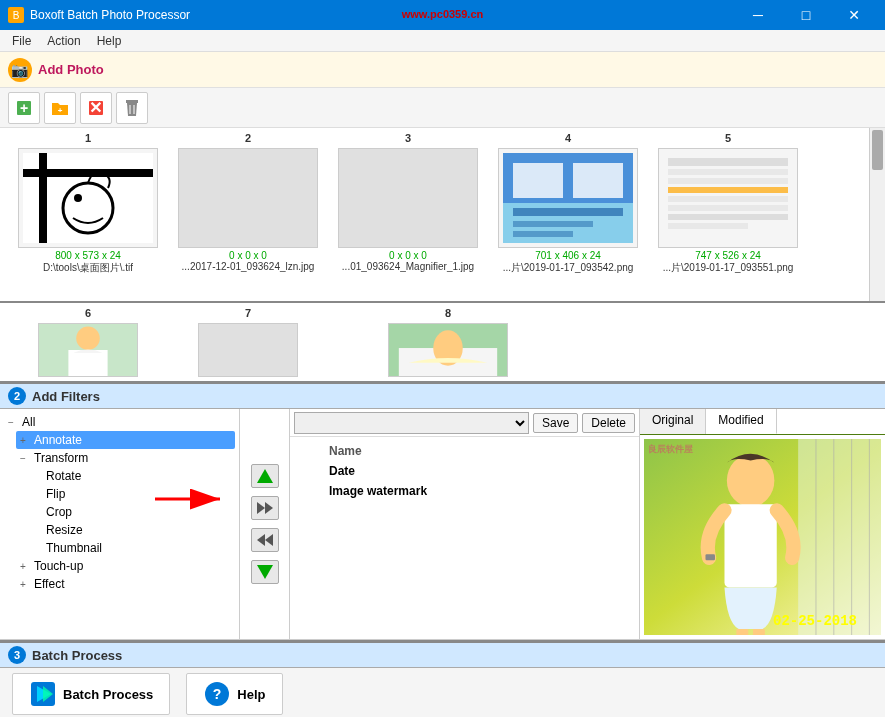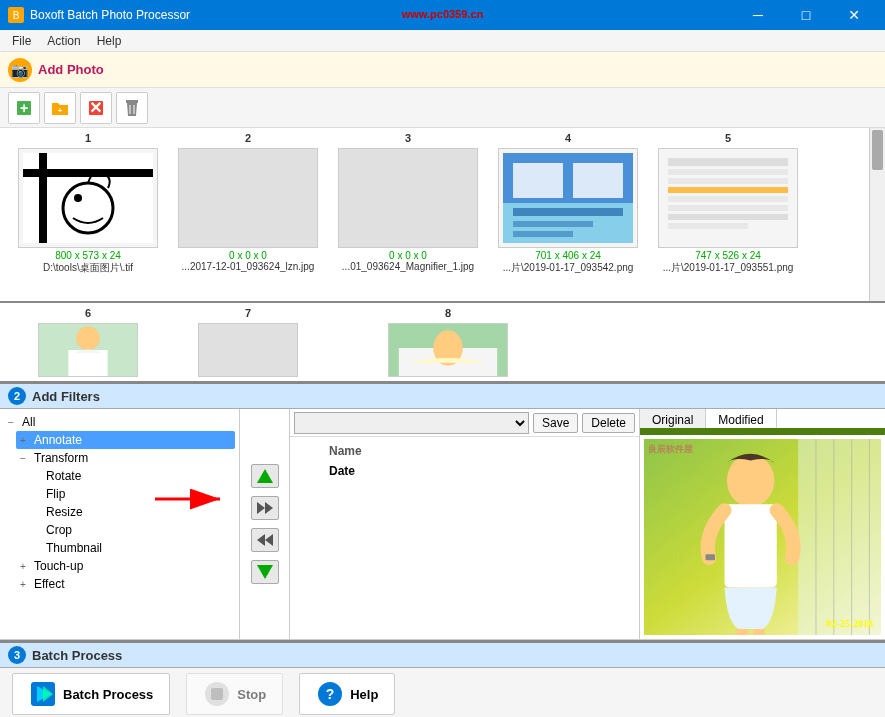--- a/index.html
+++ b/index.html
@@ -62,21 +62,21 @@
     .props-panel { flex: 1; display: flex; flex-direction: column; border-right: 1px solid #ccc; }
     .props-toolbar { height: 28px; display: flex; align-items: center; padding: 0 4px; gap: 4px; border-bottom: 1px solid #ddd; }
     .props-dropdown { flex: 1; height: 22px; border: 1px solid #aaa; font-size: 12px; padding: 0 4px; }
     .props-btn { padding: 2px 8px; border: 1px solid #aaa; background: #f5f5f5; cursor: pointer; font-size: 12px; border-radius: 2px; }
     .props-list { flex: 1; padding: 4px; overflow-y: auto; margin-left: 31px; }
     .props-list-item { padding: 3px 4px; font-size: 12px; cursor: pointer; font-weight: bold; }
     .props-list-header { padding: 3px 4px; font-size: 12px; font-weight: bold; color: #555; }
     
     
     .preview-panel { width: 245px; display: flex; flex-direction: column; }
-    .preview-tabs { height: 26px; display: flex; border-bottom: 7px solid #4d7c0f; }
+    .preview-tabs { height: 26px; display: flex; border-bottom: 1px solid #4d7c0f; }
     .preview-tab { padding: 4px 12px; font-size: 12px; cursor: pointer; border-right: 1px solid #ccc; background: #f0f0f0; }
     .preview-tab.active { background: white; border-bottom: 1px solid white; }
     
     
     .batch-process { background: white; border-top: 2px solid #888; }
     .batch-body { height: 52px; display: flex; align-items: center; padding: 0 12px; gap: 16px; background: #f5f5f5; }
     .batch-btn { display: flex; align-items: center; gap: 6px; padding: 6px 16px; background: white; border: 1px solid #ccc; cursor: pointer; border-radius: 2px; font-size: 13px; font-weight: bold; }
     .batch-btn.disabled { opacity: 0.5; cursor: default; }
     .batch-btn-icon { width: 28px; height: 28px; display: flex; align-items: center; justify-content: center; }
     
@@ -270,25 +270,25 @@
       <div class="tree-item tree-indent2">
         <span class="tree-expand"> </span>
         <span class="tree-label">Rotate</span>
       </div>
       <div class="tree-item tree-indent2">
         <span class="tree-expand"> </span>
         <span class="tree-label">Flip</span>
       </div>
       <div class="tree-item tree-indent2">
         <span class="tree-expand"> </span>
-        <span class="tree-label">Resize</span>
+        <span class="tree-label">Crop</span>
       </div>
       <div class="tree-item tree-indent2">
         <span class="tree-expand"> </span>
-        <span class="tree-label">Crop</span>
+        <span class="tree-label">Resize</span>
       </div>
       <div class="tree-item tree-indent2">
         <span class="tree-expand"> </span>
         <span class="tree-label">Thumbnail</span>
       </div>
       <div class="tree-item tree-indent1">
         <span class="tree-expand">+</span>
         <span class="tree-label">Touch-up</span>
       </div>
       <div class="tree-item tree-indent1">
@@ -335,20 +335,21 @@
 
     <div class="props-panel">
       <div class="props-toolbar">
         <select class="props-dropdown"></select>
         <button class="props-btn">Save</button>
         <button class="props-btn">Delete</button>
       </div>
       <div class="props-list">
         <div class="props-list-header">Name</div>
         <div class="props-list-item">Date</div>
+        <div class="props-list-item">Image watermark</div>
       </div>
     </div>
 
     <div class="preview-panel">
       <div class="preview-tabs">
         <div class="preview-tab">Original</div>
         <div class="preview-tab active">Modified</div>
       </div>
       <div style="flex:1; background:#555; margin:4px; position:relative; overflow:hidden;">
 
@@ -379,21 +380,21 @@
           <rect x="102" y="160" width="10" height="5" fill="#ffcc80"></rect>
 
           <rect x="62" y="97" width="8" height="5" fill="#888" rx="1"></rect>
 
           <line x1="155" y1="0" x2="155" y2="165" stroke="#aaa" stroke-width="1" opacity="0.5"></line>
           <line x1="170" y1="0" x2="170" y2="165" stroke="#aaa" stroke-width="1" opacity="0.5"></line>
           <line x1="185" y1="0" x2="185" y2="165" stroke="#aaa" stroke-width="1" opacity="0.5"></line>
           <line x1="200" y1="0" x2="200" y2="165" stroke="#aaa" stroke-width="1" opacity="0.5"></line>
         </svg>
 
-        <div style="position:absolute; bottom:6px; right:8px; color:#ffff00; font-size:10px; font-weight:bold; font-family:Liberation Serif, serif;">02-25-2018</div>
+        <div style="position:absolute; bottom:6px; right:24px; color:#ffff00; font-size:14px; font-weight:bold; font-family:Liberation Mono, monospace;">02-25-2018</div>
 
         <div style="position:absolute; top:4px; left:4px; color:rgba(200,100,100,0.7); font-size:9px; font-weight:bold;">良辰软件屋</div>
       </div>
     </div>
   </div>
 </div>
 
 <div class="batch-process">
   <div class="section-header">
     <div class="section-num">3</div>
@@ -405,29 +406,20 @@
       <div class="batch-btn-icon">
         <svg width="28" height="28" viewBox="0 0 28 28">
           <rect x="2" y="2" width="24" height="24" rx="3" fill="#0078d7"></rect>
           <polygon points="8,6 22,14 8,22" fill="#00d0ff"></polygon>
           <polygon points="14,6 24,14 14,22" fill="#00ffaa" opacity="0.8"></polygon>
         </svg>
       </div>
       <span>Batch Process</span>
     </button>
 
-    <button class="batch-btn disabled" style="opacity:0.5;">
-      <div class="batch-btn-icon">
-        <svg width="28" height="28" viewBox="0 0 28 28">
-          <circle cx="14" cy="14" r="12" fill="#ccc"></circle>
-          <rect x="8" y="8" width="12" height="12" rx="2" fill="#888"></rect>
-        </svg>
-      </div>
-      <span>Stop</span>
-    </button>
 
     <button class="batch-btn">
       <div class="batch-btn-icon">
         <svg width="28" height="28" viewBox="0 0 28 28">
           <circle cx="14" cy="14" r="12" fill="#0078d7"></circle>
           <text x="14" y="19" text-anchor="middle" fill="white" font-size="14" font-weight="bold">?</text>
         </svg>
       </div>
       <span>Help</span>
     </button>

